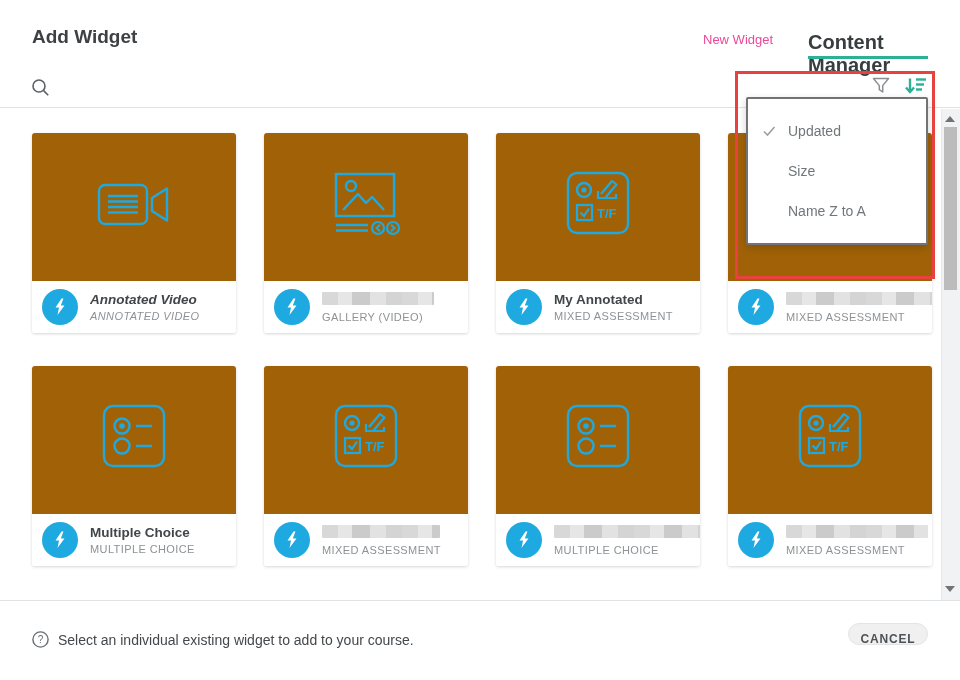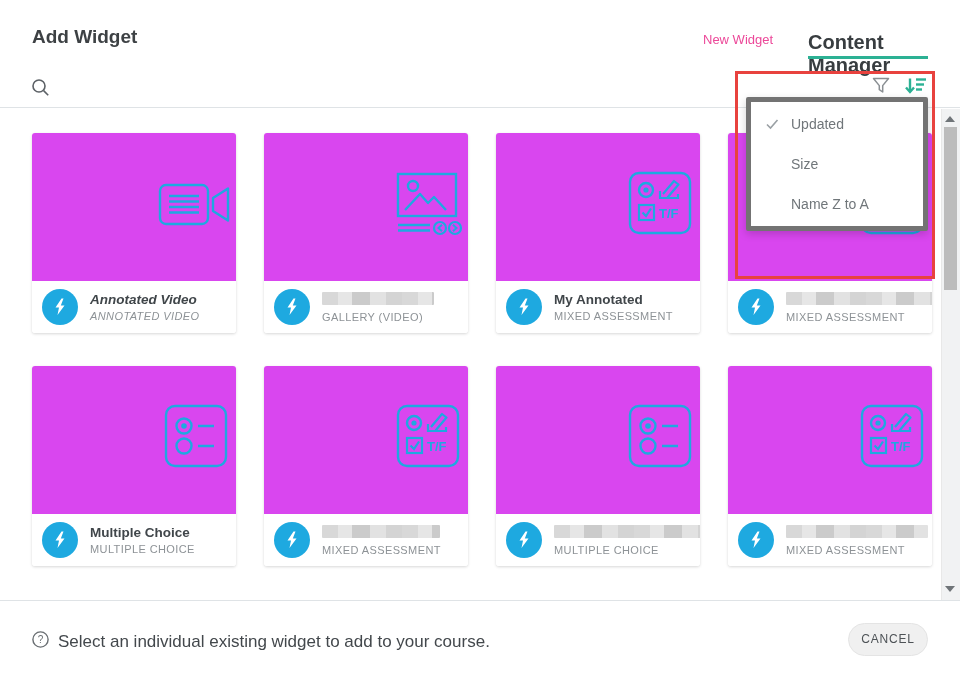--- a/index.html
+++ b/index.html
@@ -15,53 +15,53 @@
   #tab-underline { left:808px; top:56px; width:120px; height:3px; background:#2cb194; }
   #header-divider { left:0; top:107px; width:960px; height:1px; background:#dfe3e6; }
 
   
   #filter-btn { left:871px; top:76px; width:20px; height:20px; cursor:pointer; }
   #sort-btn   { left:905px; top:76px; width:22px; height:20px; cursor:pointer; }
 
   
   .card { width:204px; height:200px; background:#ffffff; border-radius:3px;
           box-shadow:0 1px 3px rgba(0,0,0,0.16); overflow:hidden; cursor:pointer; }
-  .card .preview { height:148px; background:#d946ef; display:flex; align-items:center; justify-content:flex-end; }
+  .card .preview { height:148px; background:#a16207; display:flex; align-items:center; justify-content:center; }
   .card .cfoot { height:52px; background:#ffffff; display:flex; align-items:center; padding-left:10px; }
   .bolt-circle { width:36px; height:36px; border-radius:50%; background:#1ea9e0; flex:0 0 auto;
                  display:flex; align-items:center; justify-content:center; }
   .cinfo { margin-left:12px; display:flex; flex-direction:column; justify-content:center; }
   .ctitle { font-size:13.5px; font-weight:700; color:#40464a; line-height:16px; }
   .csub { font-size:11px; color:#8d9296; letter-spacing:.4px; margin-top:2px; }
   .redacted { height:13px; border-radius:1px; margin-bottom:4px;
     background:repeating-linear-gradient(90deg,#d8d8d8 0 16px,#e6e6e6 16px 30px,#cbcbcb 30px 48px,#e2e2e2 48px 64px,#d4d4d4 64px 80px); }
   .rw112{width:112px}.rw150{width:150px}.rw118{width:118px}.rw152{width:152px}.rw142{width:142px}
   #card-1{left:32px;  top:133px;font-style:italic;} #card-2{left:264px; top:133px;}
   #card-3{left:496px; top:133px;} #card-4{left:728px; top:133px;}
   #card-5{left:32px;  top:366px;} #card-6{left:264px; top:366px;}
   #card-7{left:496px; top:366px;} #card-8{left:728px; top:366px;}
 
   
-  #sort-menu { left:746px; top:97px; width:182px; background:#ffffff; border:5px solid #737373;
-               box-shadow:0 3px 8px rgba(0,0,0,0.18); border-radius:2px; padding:2px 0; z-index:20; }
+  #sort-menu { left:746px; top:97px; width:182px; background:#ffffff; border:2px solid #737373;
+               box-shadow:0 3px 8px rgba(0,0,0,0.18); border-radius:2px; padding:12px 0; z-index:20; }
   .menu-item { height:40px; display:flex; align-items:center; padding:0 15px; font-size:14px;
                color:#70767a; cursor:pointer; }
   .menu-check { width:15px; margin-right:10px; display:flex; align-items:center; }
 
   
   #annotation-highlight { left:735px; top:71px; width:200px; height:208px;
                           border:3px solid #e8423e; z-index:30; pointer-events:none; }
 
   
   #footer-divider { left:0; top:600px; width:960px; height:1px; background:#dfe3e6; }
   #help-icon { left:32px; top:631px; }
-  #help-text { left:58px; top:632px; font-size:17px; color:#43484c; }
-  #cancel-button { left:848px; top:623px; width:80px; height:33px; border-radius:17px;
+  #help-text { left:58px; top:632px; font-size:14px; color:#43484c; }
+  #cancel-button { left:848px; top:623px; width:80px; height:22px; border-radius:17px;
                    background:#f0f0f0; border:1px solid #e4e4e4; color:#4d5256;
-                   font-size:12px; font-weight:400; letter-spacing:.8px; text-align:center;
+                   font-size:12px; font-weight:700; letter-spacing:.8px; text-align:center;
                    line-height:31px; cursor:pointer; }
 
   
   #scrollbar-track { left:941px; top:109px; width:19px; height:491px; background:#f1f2f3;
                      border-left:1px solid #e8e8e8; }
   #scrollbar-thumb { left:944px; top:127px; width:13px; height:163px; background:#bcbcbc; cursor:grab; }
   .scroll-arrow { width:0; height:0; border-left:5px solid transparent; border-right:5px solid transparent; }
   #scroll-up   { left:945px; top:116px; border-bottom:6px solid #6f7478; cursor:pointer; }
   #scroll-down { left:945px; top:586px; border-top:6px solid #6f7478; cursor:pointer; }
 </style>

